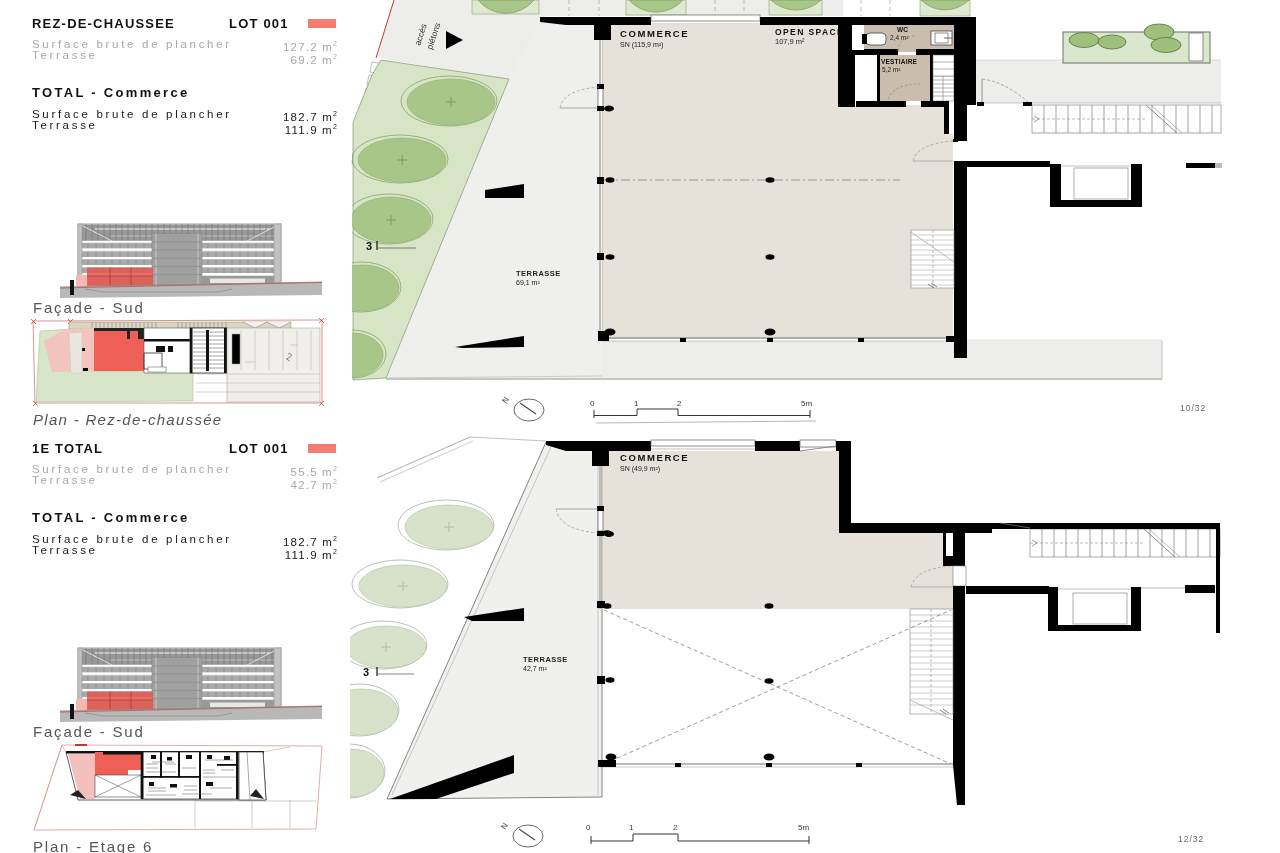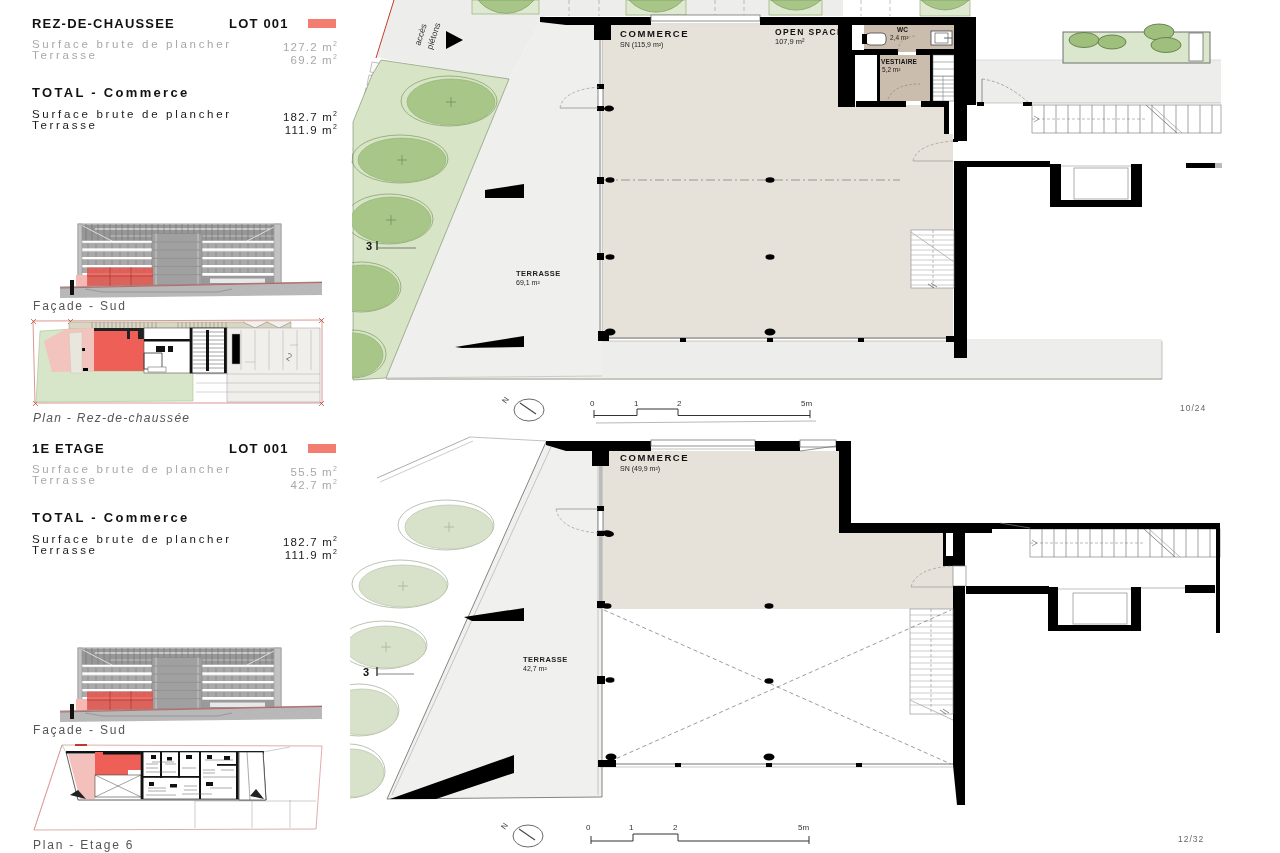--- a/index.html
+++ b/index.html
@@ -3,21 +3,21 @@
 <meta charset="utf-8">
 <style>
   html,body{margin:0;padding:0;background:#fff;}
   *{box-sizing:border-box;}
   .page{position:relative;width:1280px;height:853px;background:#fff;overflow:hidden;
         font-family:"Liberation Sans", sans-serif;}
   .abs{position:absolute;}
   .hdr{font-weight:bold;font-size:13px;letter-spacing:1.2px;color:#111;}
   .grow{font-size:11.5px;letter-spacing:2.7px;color:#a8a8a8;line-height:10.5px;}
   .brow{font-size:11.5px;letter-spacing:2.7px;color:#1a1a1a;line-height:10.5px;}
-  .cap{font-size:12px;letter-spacing:1.8px;color:#555;}
+  .cap{font-size:15px;letter-spacing:1.8px;color:#555;}
   .rt{text-align:right;}
   sup{font-size:7px;}
   .val{letter-spacing:1.2px !important;}
 </style>
 </head>
 <body>
 <div class="page">
 
 <div class="abs hdr" style="left:32px;top:16px;">REZ-DE-CHAUSSEE</div>
 
@@ -32,23 +32,23 @@
 <div class="abs hdr" style="left:32px;top:85px;letter-spacing:2.3px;font-size:13px;">TOTAL - Commerce</div>
 
 <div class="abs brow" style="left:32px;top:109px;">Surface brute de plancher<br>Terrasse</div>
 
 <div class="abs brow rt val" style="left:230px;top:109px;width:108px;">182.7 m<sup>2</sup><br>111.9 m<sup>2</sup></div>
 
 <div class="abs cap" style="left:33px;top:299px;">Façade - Sud</div>
 
 <div class="abs cap" style="left:33px;top:411px;letter-spacing:1.3px;font-style:italic;">Plan - Rez-de-chaussée</div>
 
-<div class="abs" style="left:1180px;top:403px;font-size:8.5px;letter-spacing:1px;color:#666;">10/24</div>
-
-<div class="abs hdr" style="left:32px;top:441px;">1E ETAGE</div>
+<div class="abs" style="left:1180px;top:403px;font-size:8.5px;letter-spacing:1px;color:#666;">10/32</div>
+
+<div class="abs hdr" style="left:32px;top:441px;">1E TOTAL</div>
 
 <div class="abs hdr" style="left:229px;top:441px;">LOT 001</div>
 
 <div class="abs" style="left:308px;top:444px;width:28px;height:9px;background:#f47d72;"></div>
 
 <div class="abs grow" style="left:32px;top:464px;">Surface brute de plancher<br>Terrasse</div>
 
 <div class="abs grow rt val" style="left:230px;top:464px;width:108px;">55.5 m<sup>2</sup><br>42.7 m<sup>2</sup></div>
 
 <div class="abs hdr" style="left:32px;top:510px;letter-spacing:2.3px;font-size:13px;">TOTAL - Commerce</div>

